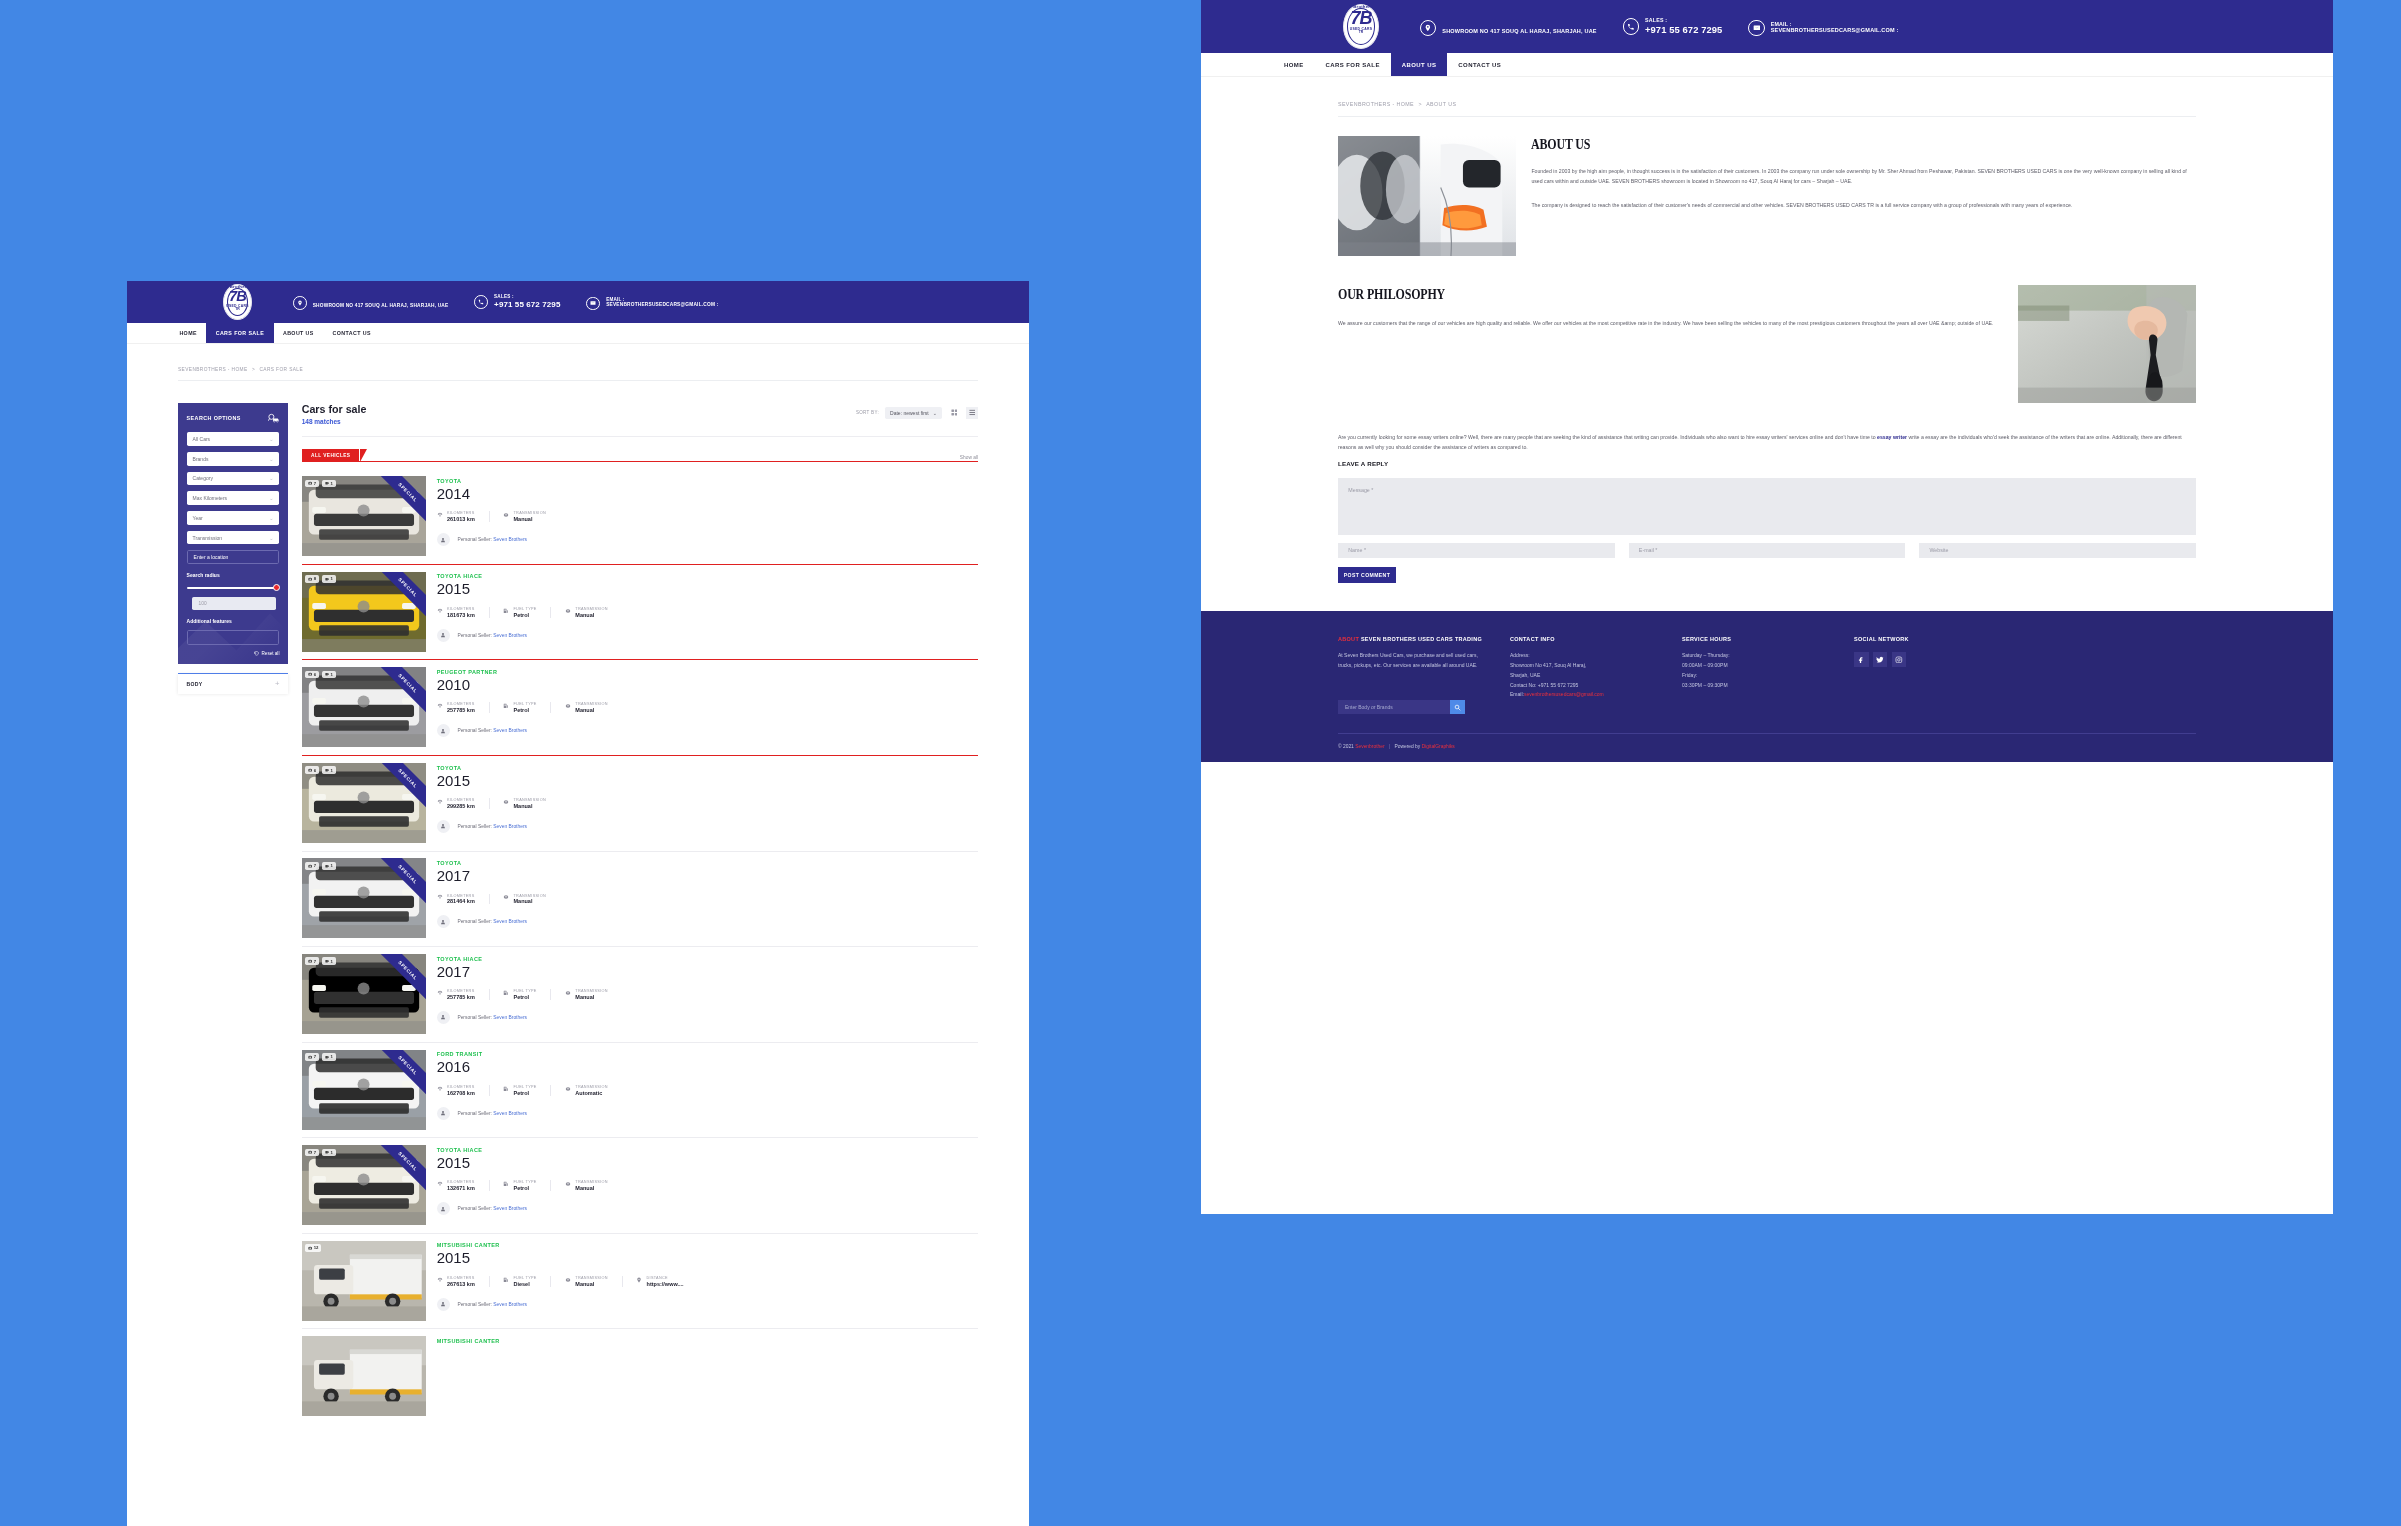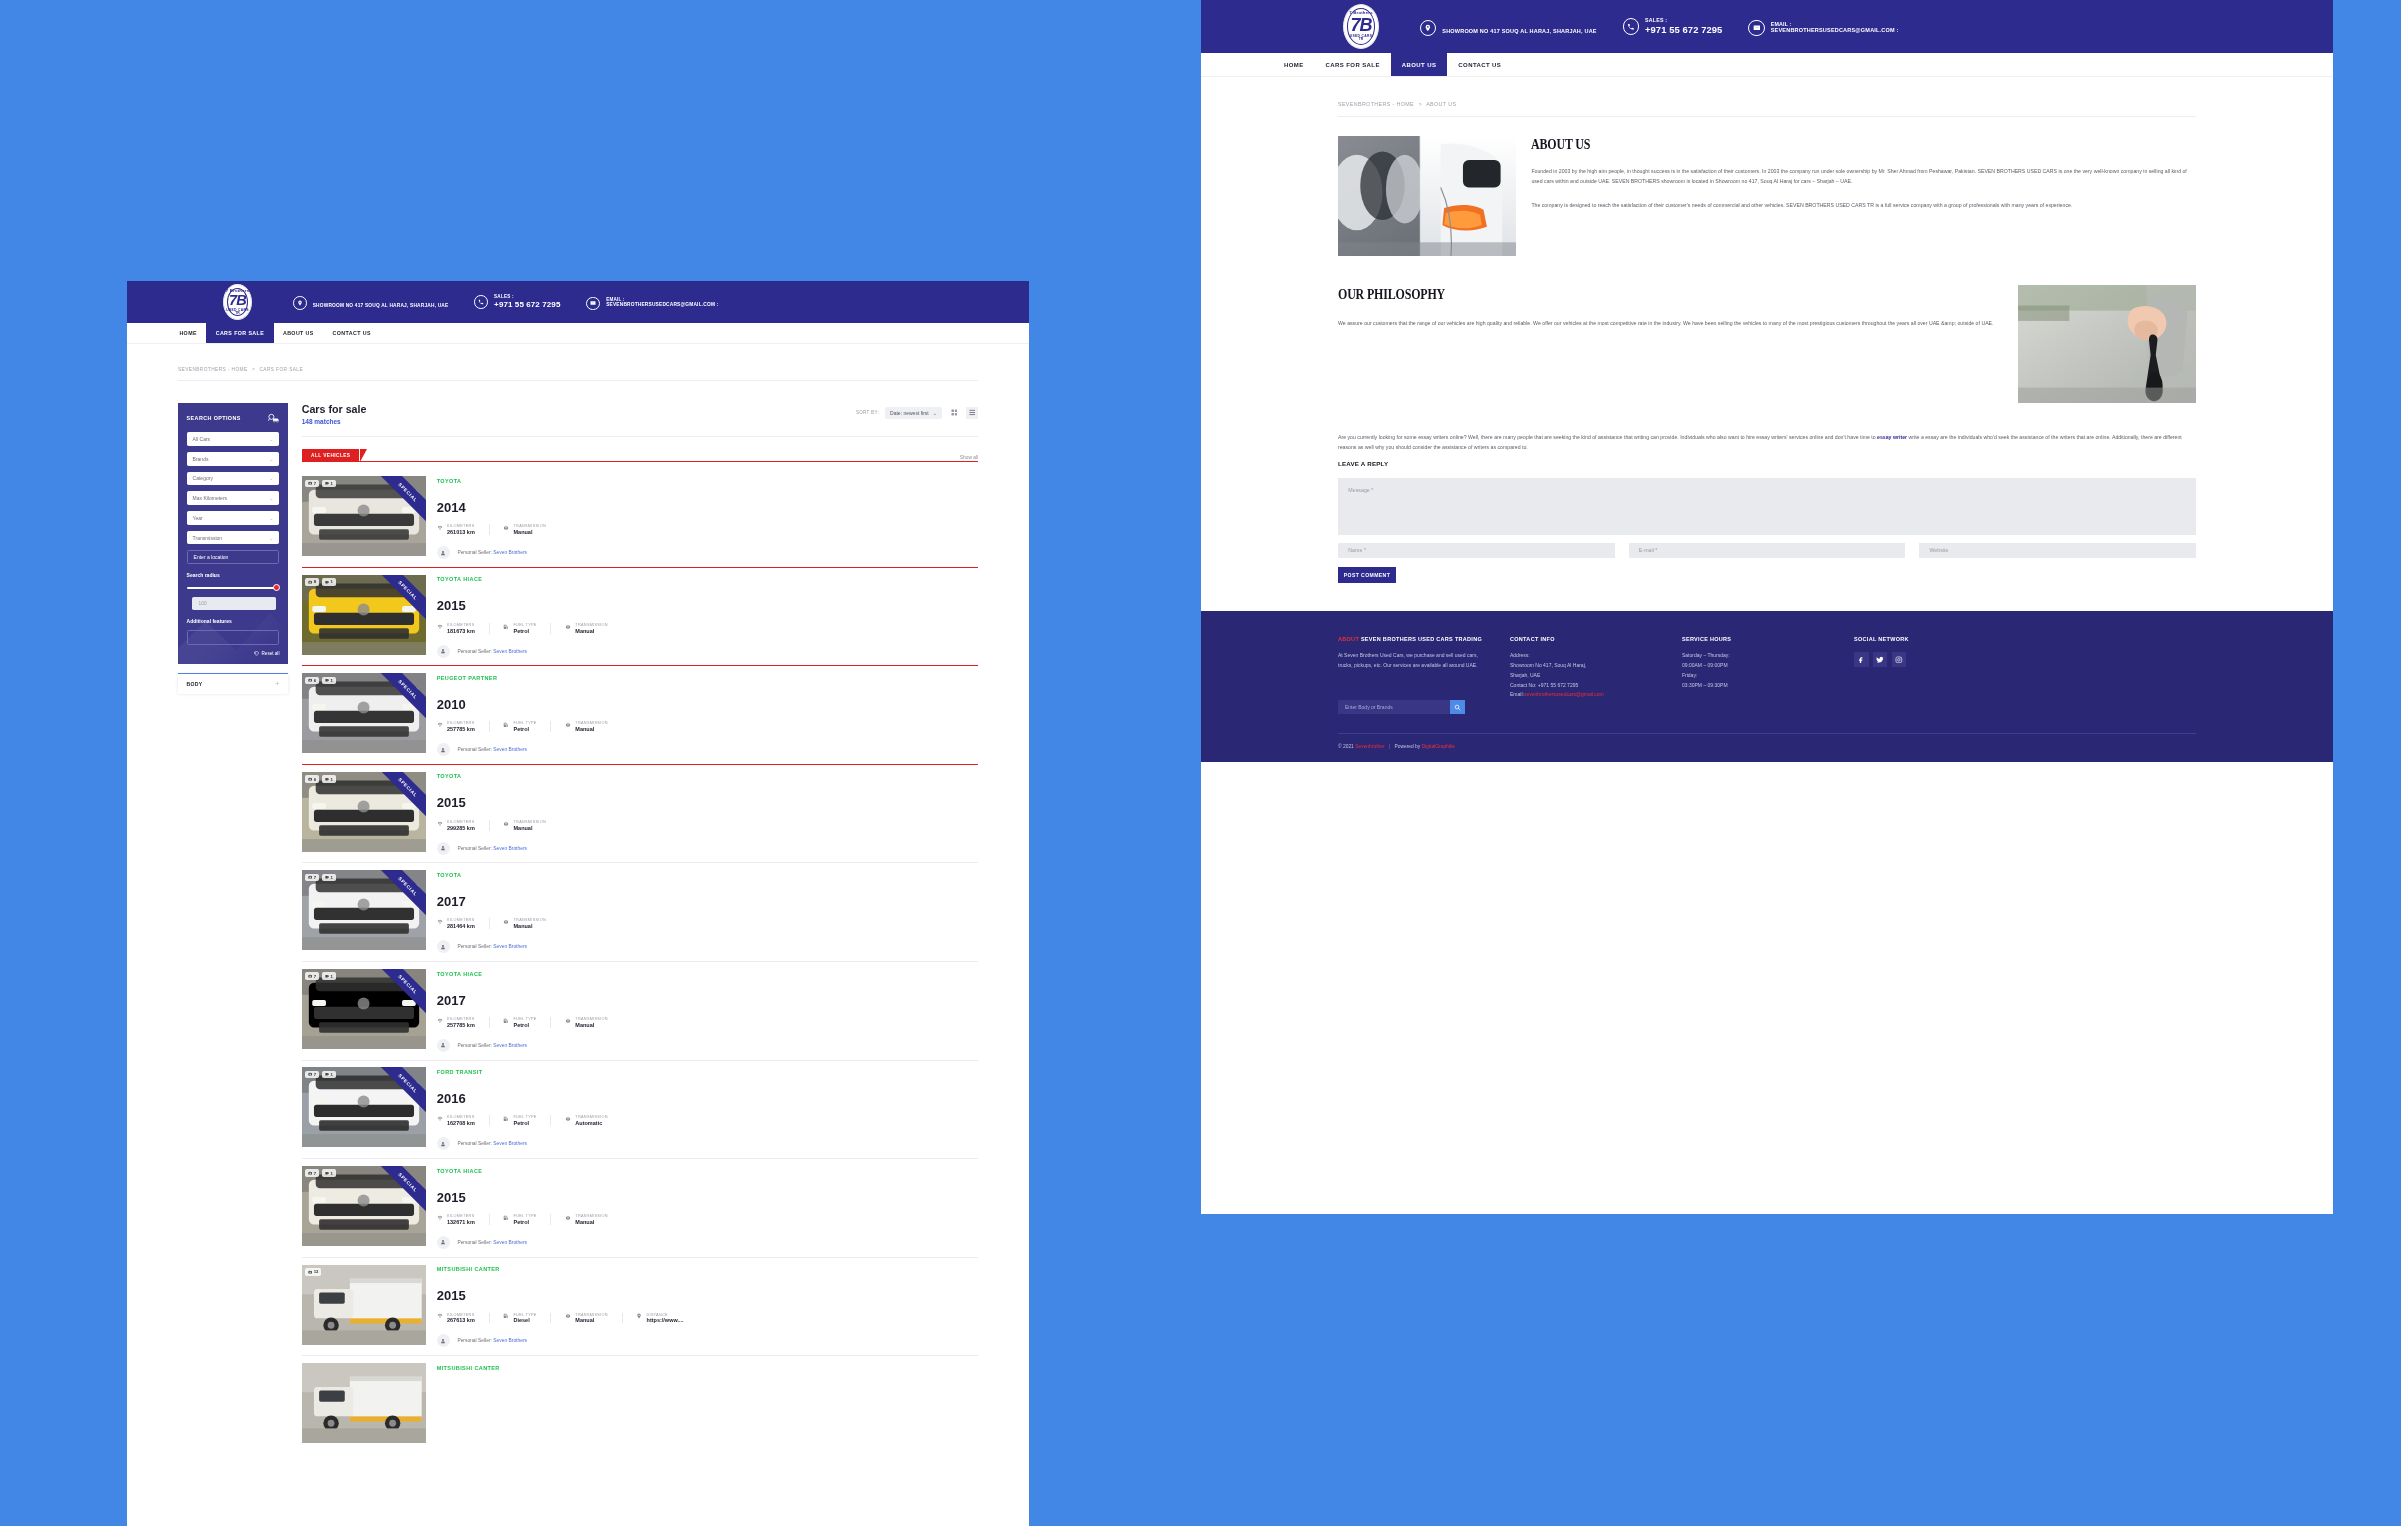--- a/index.html
+++ b/index.html
@@ -28,21 +28,20 @@
     position: relative;
   }
   .logo-badge {
     position: relative;
     border-radius: 50%;
     background: #ffffff;
     border: 1.7px solid #e6e6ee;
     display: flex;
     flex-direction: column;
     align-items: center;
-    justify-content: center;
     color: #2e2b8f;
     flex: none;
   }
   .logo-badge .lb-top   { font-size: 4.3px; font-weight: 700; letter-spacing: 0.2px; line-height: 1; }
   .logo-badge .lb-main  { font-size: 14.6px; font-weight: 900; font-style: italic; line-height: 1; letter-spacing: -0.9px; }
   .logo-badge .lb-sub   { font-size: 3.4px; font-weight: 700; line-height: 1.2; letter-spacing: 0.3px;}
   .logo-badge .lb-sub2  { font-size: 3.4px; font-weight: 700; line-height: 1.1; }
   .logo-ring {
     position:absolute; inset:2.6px; border-radius:50%;
     border:1.3px solid #2e2b8f;
@@ -183,21 +182,21 @@
   }
   .special-flag {
     position: absolute; right: -23px; top: 8.6px; width: 82px; height: 14.6px;
     background: #2e2b8f; transform: rotate(45deg);
     display: flex; align-items: center; justify-content: center;
     color: #fff; font-size: 4.6px; font-weight: 700; letter-spacing: 0.7px;
     z-index: 3;
   }
   .veh-info { flex: 1; min-width: 0; padding-top: 1.7px; }
   .veh-brand { color: #1fc04f; font-size: 5.5px; font-weight: 700; letter-spacing: 0.4px; }
-  .veh-year  { font-size: 13px; font-weight: 700; color: #1d1d2b; margin-top: 16px; }
+  .veh-year  { font-size: 15px; font-weight: 400; color: #1d1d2b; margin-top: 1px; }
   .spec-row { display: flex; margin-top: 9.4px; }
   .spec {
     display: flex; align-items: flex-start; gap: 4.3px;
     padding-right: 13.7px; margin-right: 13.7px; border-right: 0.9px solid #e8e8ee;
   }
   .spec:last-child { border-right: none; }
   .spec-ico { color: #8a8a96; padding-top: 0.9px; }
   .spec-k { font-size: 3.8px; color: #9a9aa6; letter-spacing: 0.3px; text-transform: uppercase; display:block;}
   .spec-v { font-size: 5.5px; font-weight: 700; color: #1d1d2b; display:block; margin-top:0.9px;}
   .seller-row { display: flex; align-items: center; gap: 7.7px; margin-top: 11px; }

